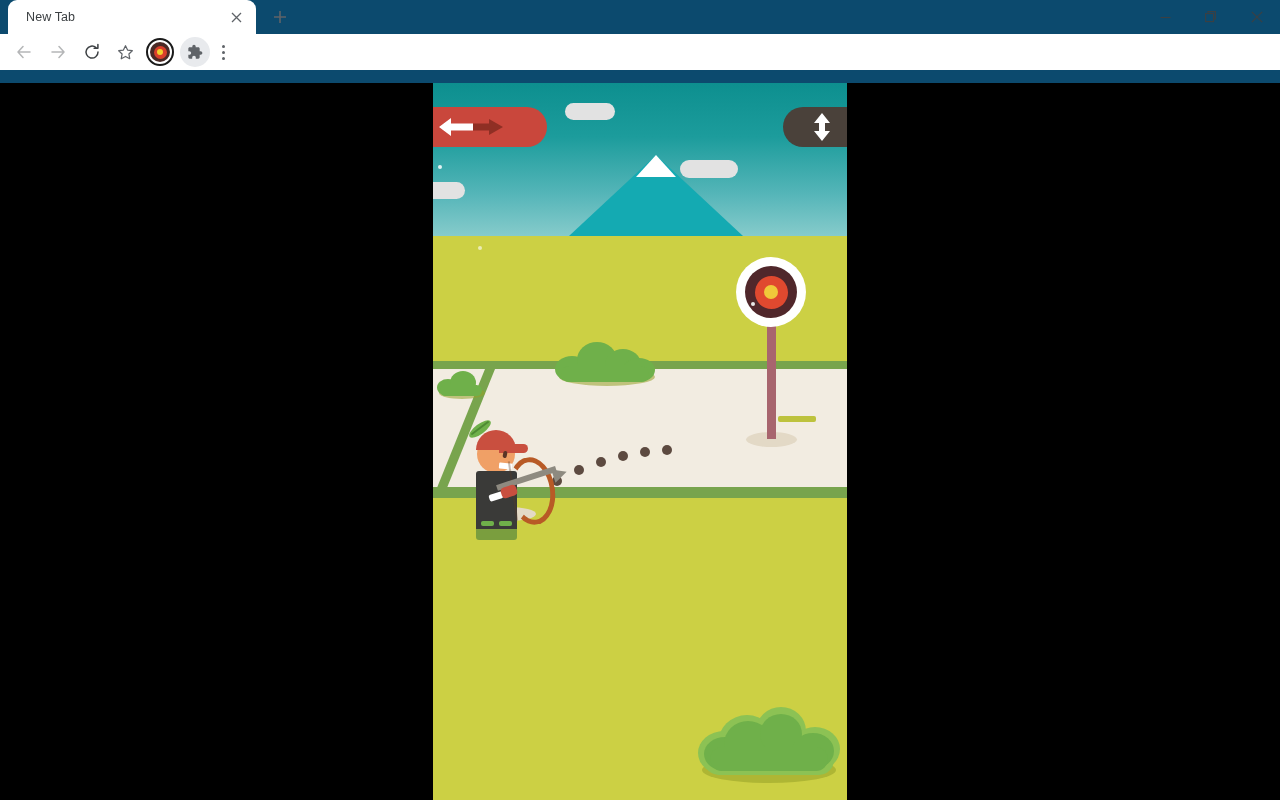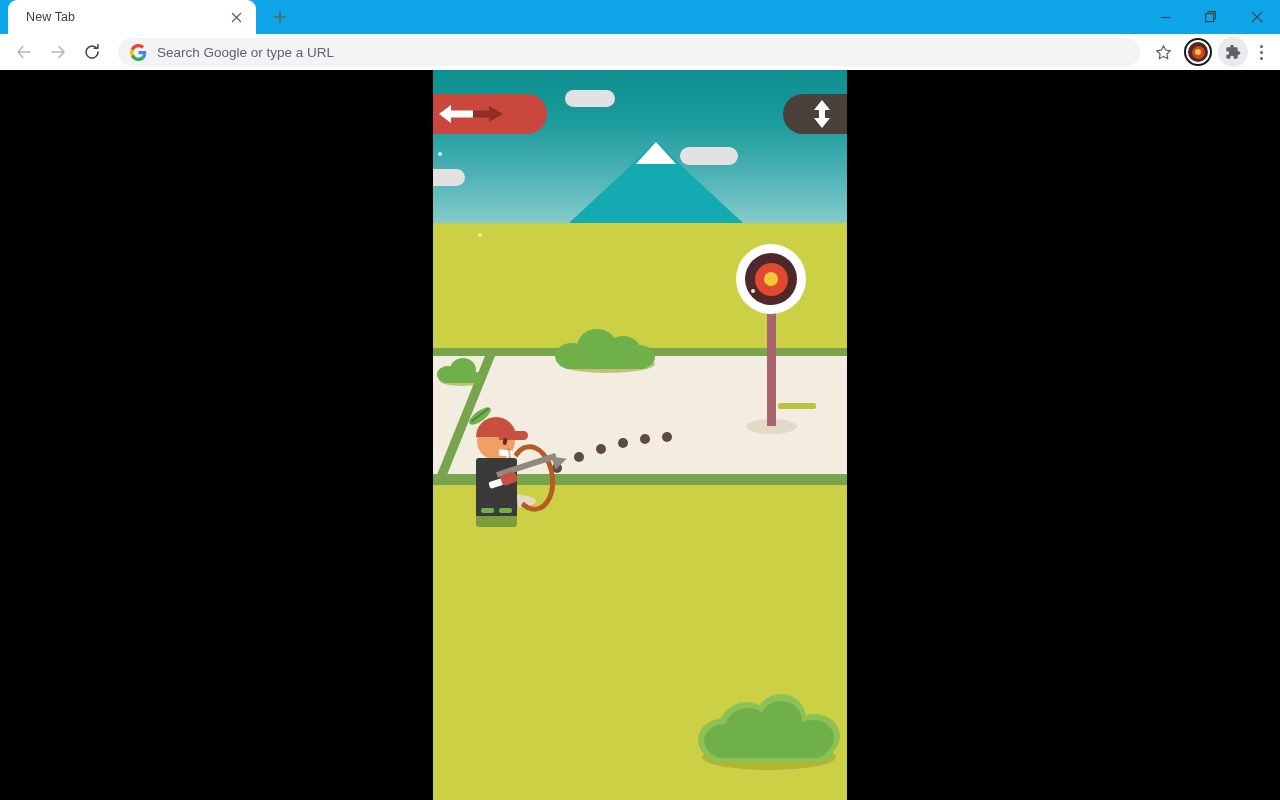--- a/index.html
+++ b/index.html
@@ -9,22 +9,22 @@
     width: 1280px;
     height: 800px;
     overflow: hidden;
     background: #000000;
     font-family: "Liberation Sans", sans-serif;
   }
 
   
   .browser-chrome {
     width: 1280px;
-    height: 70px;
-    background: #0ea5e9;
+    height: 83px;
+    background: #0c4a6e;
     position: relative;
   }
 
   
   .tab-strip {
     height: 34px;
     display: flex;
     align-items: flex-end;
     position: relative;
     padding-left: 8px;
@@ -507,29 +507,20 @@
       </svg>
     </div>
 
     <div class="nav-btn">
       <svg width="18" height="18" viewBox="0 0 18 18">
         <path d="M15 9 A6 6 0 1 1 13 4.6" stroke="#3c4043" stroke-width="1.5" fill="none" stroke-linecap="round"></path>
         <path d="M14.9 1.4 L14.9 5.2 L11.1 5.2" stroke="#3c4043" stroke-width="1.5" fill="none" stroke-linecap="round" stroke-linejoin="round"></path>
       </svg>
     </div>
 
-    <div class="omnibox">
-      <svg class="g-logo" viewBox="0 0 48 48">
-        <path fill="#EA4335" d="M24 9.5c3.5 0 6.6 1.2 9 3.6l6.7-6.7C35.6 2.5 30.2 0 24 0 14.6 0 6.5 5.4 2.6 13.2l7.9 6.1C12.4 13.5 17.7 9.5 24 9.5z"></path>
-        <path fill="#4285F4" d="M46.1 24.6c0-1.6-.1-3.2-.4-4.6H24v9.1h12.4c-.5 2.9-2.1 5.3-4.6 7l7.6 5.9c4.4-4.1 6.7-10.2 6.7-17.4z"></path>
-        <path fill="#FBBC05" d="M10.5 28.7c-.5-1.5-.8-3-.8-4.7s.3-3.2.8-4.7l-7.9-6.1C1 16.3 0 20 0 24s1 7.7 2.6 10.8l7.9-6.1z"></path>
-        <path fill="#34A853" d="M24 48c6.5 0 11.9-2.1 15.9-5.8l-7.6-5.9c-2.1 1.4-4.8 2.3-8.3 2.3-6.3 0-11.6-4-13.5-9.6l-7.9 6.1C6.5 42.6 14.6 48 24 48z"></path>
-      </svg>
-      <span class="omnibox-text">Search Google or type a URL</span>
-    </div>
 
     <div class="tb-icon">
       <svg width="17" height="17" viewBox="0 0 18 18">
         <path d="M9 1.8 L11.2 6.4 L16.2 7.1 L12.6 10.6 L13.5 15.6 L9 13.2 L4.5 15.6 L5.4 10.6 L1.8 7.1 L6.8 6.4 Z" fill="none" stroke="#5f6368" stroke-width="1.3" stroke-linejoin="round"></path>
       </svg>
     </div>
 
     <div class="avatar">
       <span class="ring2"></span>
       <span class="ring3"></span>

